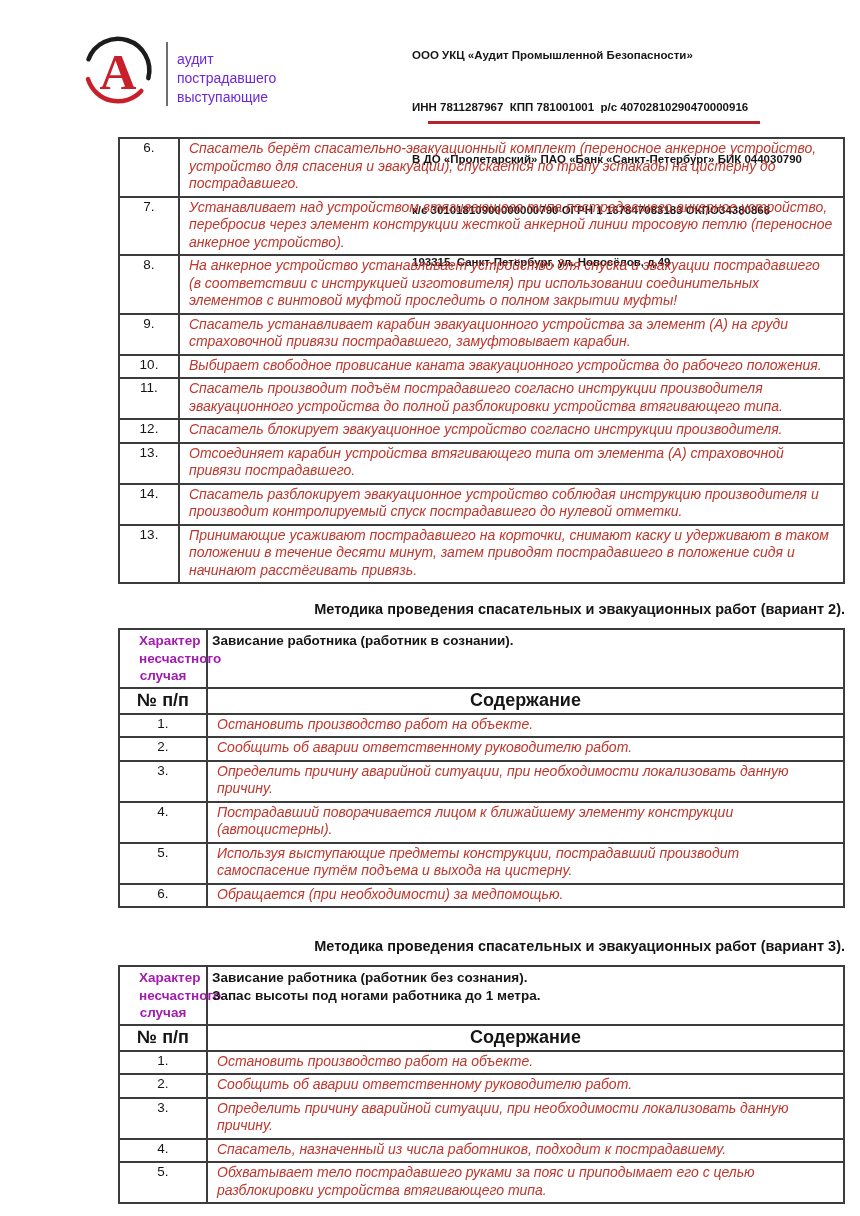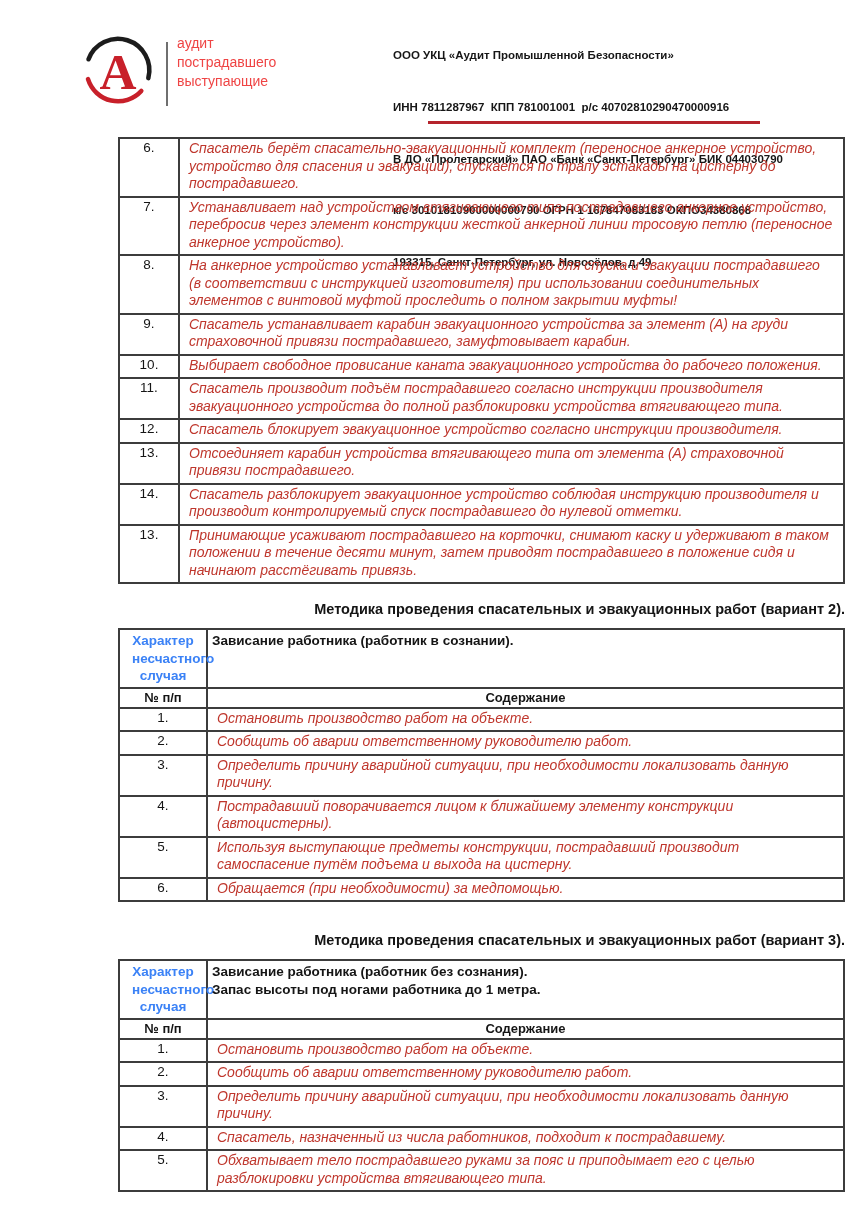--- a/index.html
+++ b/index.html
@@ -5,52 +5,52 @@
   html, body { margin:0; padding:0; background:#ffffff; }
   .page {
     position:relative; width:860px; height:1216px; background:#ffffff;
     font-family:"Liberation Sans", sans-serif; overflow:hidden; color:#151515;
   }
 
   
   .logo { position:absolute; left:80px; top:24px; width:330px; height:96px; }
   .logo-mark { position:absolute; left:0; top:4px; width:76px; height:84px; }
   .logo-sep { position:absolute; left:86px; top:18px; width:2px; height:64px; background:#6f6f6f; }
-  .logo-tagline { position:absolute; left:97px; top:10px; font-size:14px; line-height:19px; color:#ef4444; }
+  .logo-tagline { position:absolute; left:97px; top:26px; font-size:14px; line-height:19px; color:#6d28d9; }
 
   .contact-block {
-    position:absolute; left:393px; top:13px; width:430px;
+    position:absolute; left:412px; top:13px; width:430px;
     font-weight:bold; font-size:11.5px; line-height:17.2px; color:#161616;
     white-space:pre-wrap;
   }
   .header-divider { position:absolute; left:428px; top:121px; width:332px; height:3px; background:#b5232c; }
 
   
   .content { position:absolute; left:118px; top:137px; width:727px; }
 
   table.doc-table { border-collapse:collapse; width:727px; table-layout:fixed; }
   table.doc-table td, table.doc-table th { border:2px solid #3c3c3c; vertical-align:top; }
 
   td.cell-num { text-align:center; font-size:13.5px; color:#151515; padding:1px 2px 2px; }
   td.cell-text {
     font-size:14px; font-style:italic; color:#bf362c;
     line-height:17.5px; padding:1px 9px 3px; text-align:left;margin-left:24px;
   }
   col.col-num-t1 { width:60px; }
   col.col-num-t2 { width:88px; }
 
   th.hdr-accident {
-    font-size:13.5px; font-weight:bold; color:#3b82f6; text-align:center;
-    vertical-align:middle; line-height:17.5px; padding:2px 12px;
+    font-size:13.5px; font-weight:bold; color:#a21caf; text-align:center;
+    vertical-align:middle; line-height:17.5px; padding:2px 19px;
   }
   th.hdr-scenario {
     font-size:13.5px; font-weight:bold; color:#151515; text-align:left;
     vertical-align:middle; line-height:18px; padding:2px 4px;
   }
-  th.hdr-sub { font-size:13px; font-weight:bold; color:#151515; text-align:center; padding:1px 2px 2px; vertical-align:middle; }
+  th.hdr-sub { font-size:18px; font-weight:bold; color:#151515; text-align:center; padding:1px 2px 2px; vertical-align:middle; }
 
   .section-heading {
     text-align:right; font-weight:bold; font-size:14.5px; color:#151515;
     margin:17px 0 11px 0;
   }
   .section-heading.second { margin-top:30px; }
 </style>
 </head>
 <body>
 

